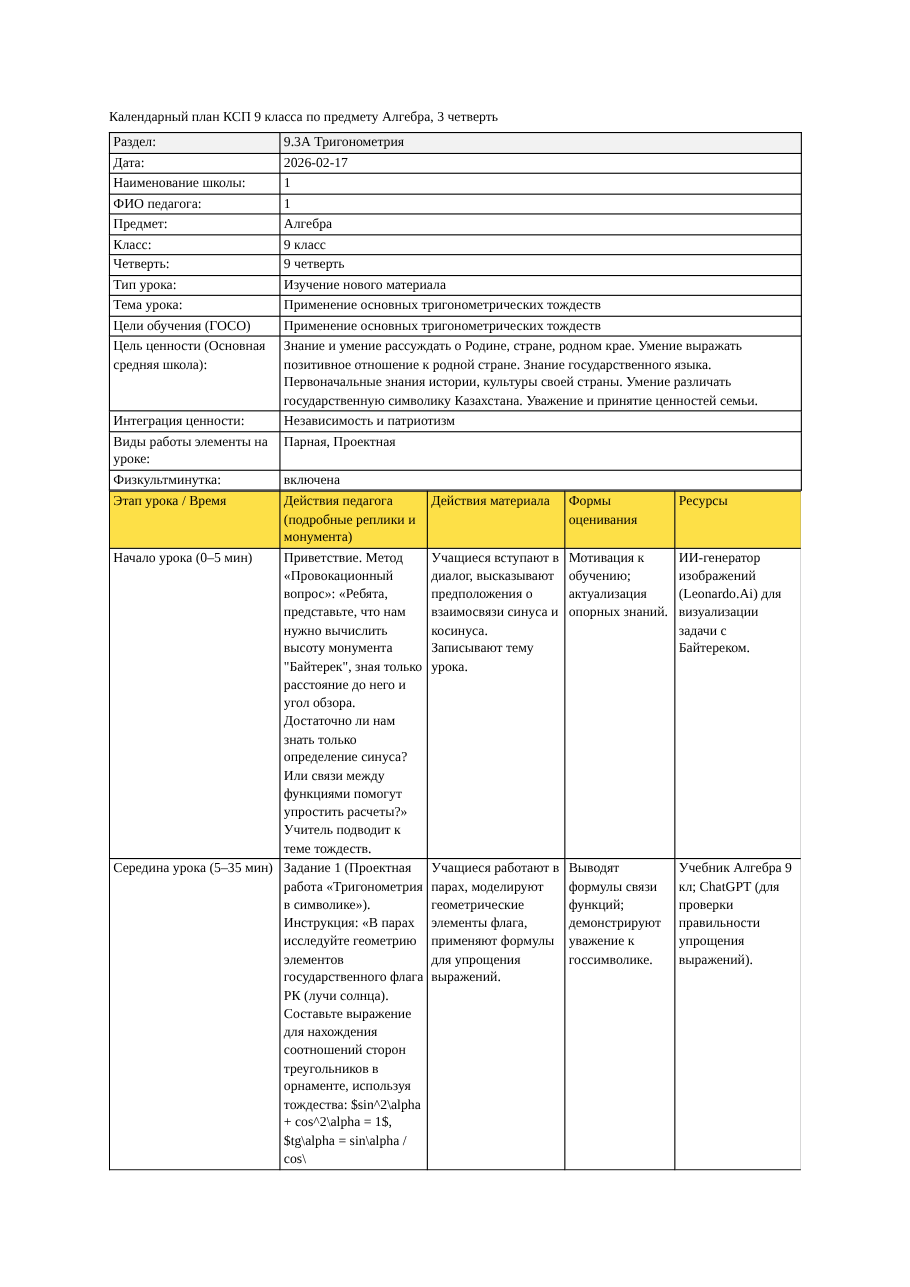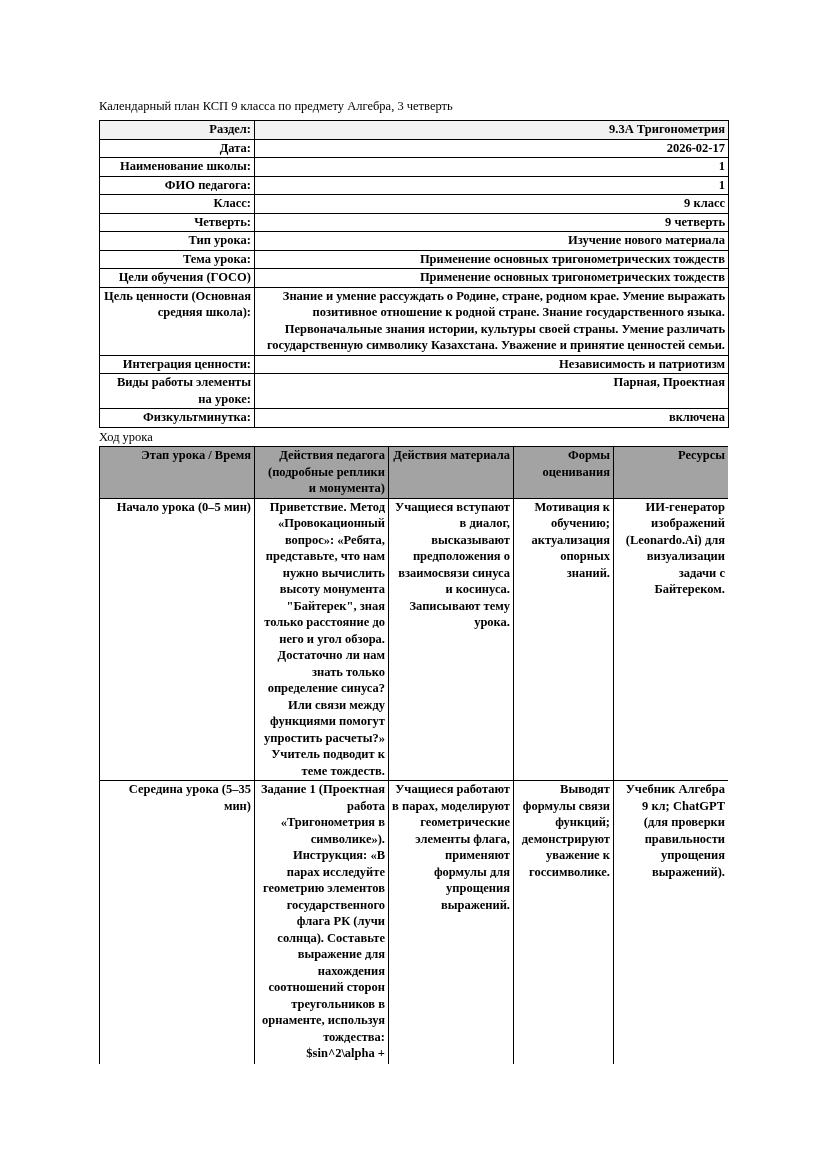--- a/index.html
+++ b/index.html
@@ -40,43 +40,43 @@
     table-layout: fixed;
     width: 629px;
     font-size: 12.5px;
     line-height: 16.5px;
   }
   table.doc-table td,
   table.doc-table th {
     border: 1px solid #000000;
     padding: 0px 3px 1px 3px;
     vertical-align: top;
-    text-align: right;
-    font-weight: bold;
+    text-align: left;
+    font-weight: normal;
     word-wrap: break-word;
     overflow-wrap: break-word;
   }
   
   .info-table .col-label { width: 155px; }
   .info-table .col-value { width: 474px; }
   .info-table tr.shaded td { background: #f2f2f2; }
 
   .section-label {
     font-size: 12.5px;
     line-height: 16px;
     margin: 1px 0 5px 0;
   }
 
   
   .flow-table .c1 { width: 155px; }
   .flow-table .c2 { width: 134px; }
   .flow-table .c3 { width: 125px; }
   .flow-table .c4 { width: 100px; }
   .flow-table .c5 { width: 115px; }
-  .flow-table thead td { background: #a3a3a3; }
+  .flow-table thead td { background: #fde047; }
   .flow-table td.body-cell { height: 1px; }
   .clip-wrap {
     position: absolute;
     left: 99px;
     top: 446px;
     width: 629px;
     height: 618px;
     overflow: hidden;
   }
 </style>
@@ -103,20 +103,24 @@
           <td>Дата:</td>
           <td>2026-02-17</td>
         </tr>
         <tr>
           <td>Наименование школы:</td>
           <td>1</td>
         </tr>
         <tr>
           <td>ФИО педагога:</td>
           <td>1</td>
+        </tr>
+        <tr>
+          <td>Предмет:</td>
+          <td>Алгебра</td>
         </tr>
         <tr>
           <td>Класс:</td>
           <td>9 класс</td>
         </tr>
         <tr>
           <td>Четверть:</td>
           <td>9 четверть</td>
         </tr>
         <tr>

